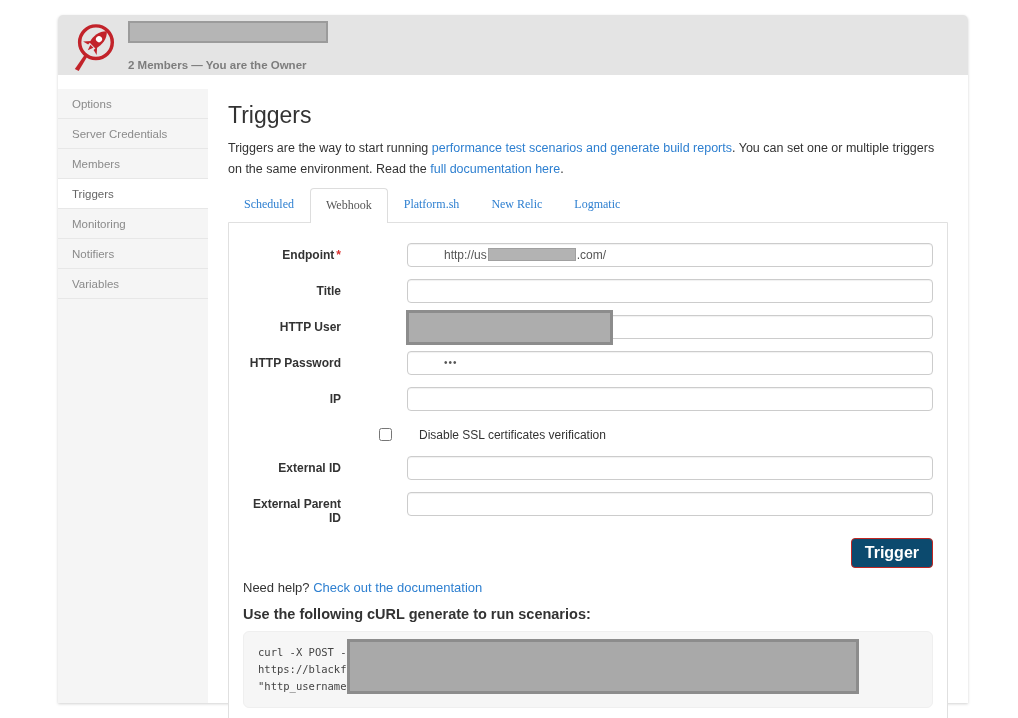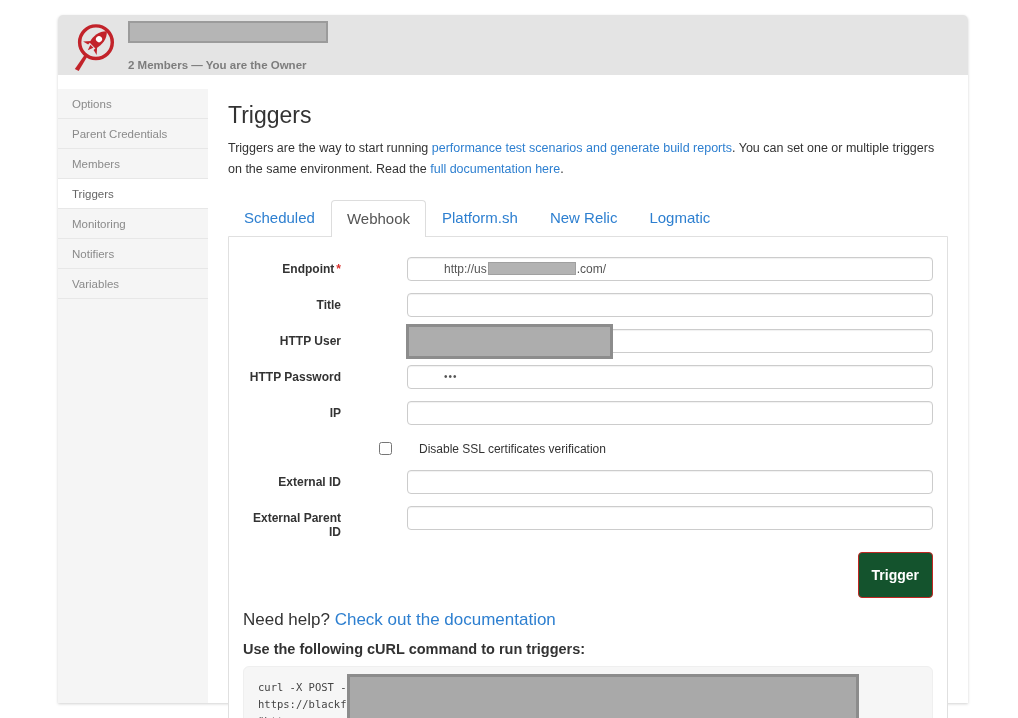--- a/index.html
+++ b/index.html
@@ -34,28 +34,28 @@
   .sidebar { width: 150px; background: #f5f5f5; flex: 0 0 auto; margin-top: 14px; }
   .side-item {
     padding: 9px 14px 8px; font-size: 11.5px; color: #8a8a8a;
     border-bottom: 1px solid #e7e7e7; cursor: pointer;
   }
   .side-item.active { background: #fff; color: #666; }
 
   .main { flex: 1; padding: 27px 20px 0; background: #fff; min-width: 0; }
 
   .page-title { font-size: 23px; font-weight: 500; color: #333; margin-bottom: 9px; }
-  .intro { font-size: 12.5px; color: #333; line-height: 1.7; margin-bottom: 18px; }
+  .intro { font-size: 12.5px; color: #333; line-height: 1.7; margin-bottom: 6px; }
   a.lnk { color: #2d7fd0; text-decoration: none; cursor: pointer; }
 
   
   .tabs { display: flex; align-items: flex-end; }
   .tab {
-    font-size: 15px; padding: 9px 15px; color: #2d7fd0; cursor: pointer;
-    border: 1px solid transparent; margin-bottom: 0;
+    font-size: 12px; padding: 9px 15px; color: #2d7fd0; cursor: pointer;
+    border: 1px solid transparent; margin-bottom: 0; font-family: Liberation Serif, serif;
   }
   .tab.active {
     background: #fff; color: #555; border: 1px solid #ddd; border-bottom: none;
     border-radius: 4px 4px 0 0; position: relative; z-index: 2; margin-bottom: -1px;
     padding-bottom: 10px;
   }
 
   
   .panel {
     border: 1px solid #e0e0e0; border-radius: 0 0 3px 3px; background: #fff;
@@ -86,26 +86,26 @@
   }
   .pwd-dots { font-size: 10px; letter-spacing: 1px; color: #555; }
 
   .check-row { display: flex; align-items: center; margin: 17px 0 14px; gap: 20px; }
   .check-row .spacer { width: 116px; flex: 0 0 auto; }
   .check-row input { width: 13px; height: 13px; margin-right: 7px; }
   .check-label { font-size: 12px; color: #333; }
 
   .btn-row { display: flex; justify-content: flex-end; margin-top: 13px; }
   .btn-trigger {
-    background: #14532d; border: 1px solid #c02723; color: #fff;
-    font-size: 14px; font-weight: bold; padding: 14px 13px; border-radius: 4px;
+    background: #0c4a6e; border: 1px solid #c02723; color: #fff;
+    font-size: 16px; font-weight: bold; padding: 5px 13px; border-radius: 4px;
     cursor: pointer; font-family: "Liberation Sans", "DejaVu Sans", sans-serif;
   }
 
-  .help-line { font-size: 17px; color: #333; margin-top: 12px; }
+  .help-line { font-size: 13px; color: #333; margin-top: 12px; }
   .curl-heading { font-size: 14.5px; font-weight: 600; color: #333; margin-top: 11px; }
 
   .code-block {
     margin-top: 9px; background: #f6f6f6; border: 1px solid #efefef;
     border-radius: 6px; padding: 12px 14px; position: relative;
     font-family: "DejaVu Sans Mono", monospace; font-size: 10.5px;
     color: #444; line-height: 1.65;
   }
   .redact-code {
     position: absolute; left: 103px; top: 7px; width: 512px; height: 55px;
@@ -134,21 +134,21 @@
     <div class="header-meta">
       <div class="redact-name"></div>
       <div class="header-subtitle">2 Members — You are the Owner</div>
     </div>
   </div>
 
   <div class="body-row">
 
     <div class="sidebar">
       <div class="side-item">Options</div>
-      <div class="side-item">Parent Credentials</div>
+      <div class="side-item">Server Credentials</div>
       <div class="side-item">Members</div>
       <div class="side-item active">Triggers</div>
       <div class="side-item">Monitoring</div>
       <div class="side-item">Notifiers</div>
       <div class="side-item">Variables</div>
     </div>
 
     <div class="main">
       <div class="page-title">Triggers</div>
 
@@ -225,21 +225,21 @@
             <input class="tinput" type="text" value="" style="">
           </div>
         </div>
 
         <div class="btn-row">
           <button class="btn-trigger">Trigger</button>
         </div>
 
         <div class="help-line"><span>Need help? </span><a class="lnk">Check out the documentation</a></div>
 
-        <div class="curl-heading">Use the following cURL command to run triggers:</div>
+        <div class="curl-heading">Use the following cURL generate to run scenarios:</div>
 
         <div class="code-block">
           <div>curl -X POST --use</div>
           <div>https://blackfire.io/a</div>
           <div>"http_username=ro</div>
           <div class="redact-code"></div>
         </div>
 
       </div>
     </div>

